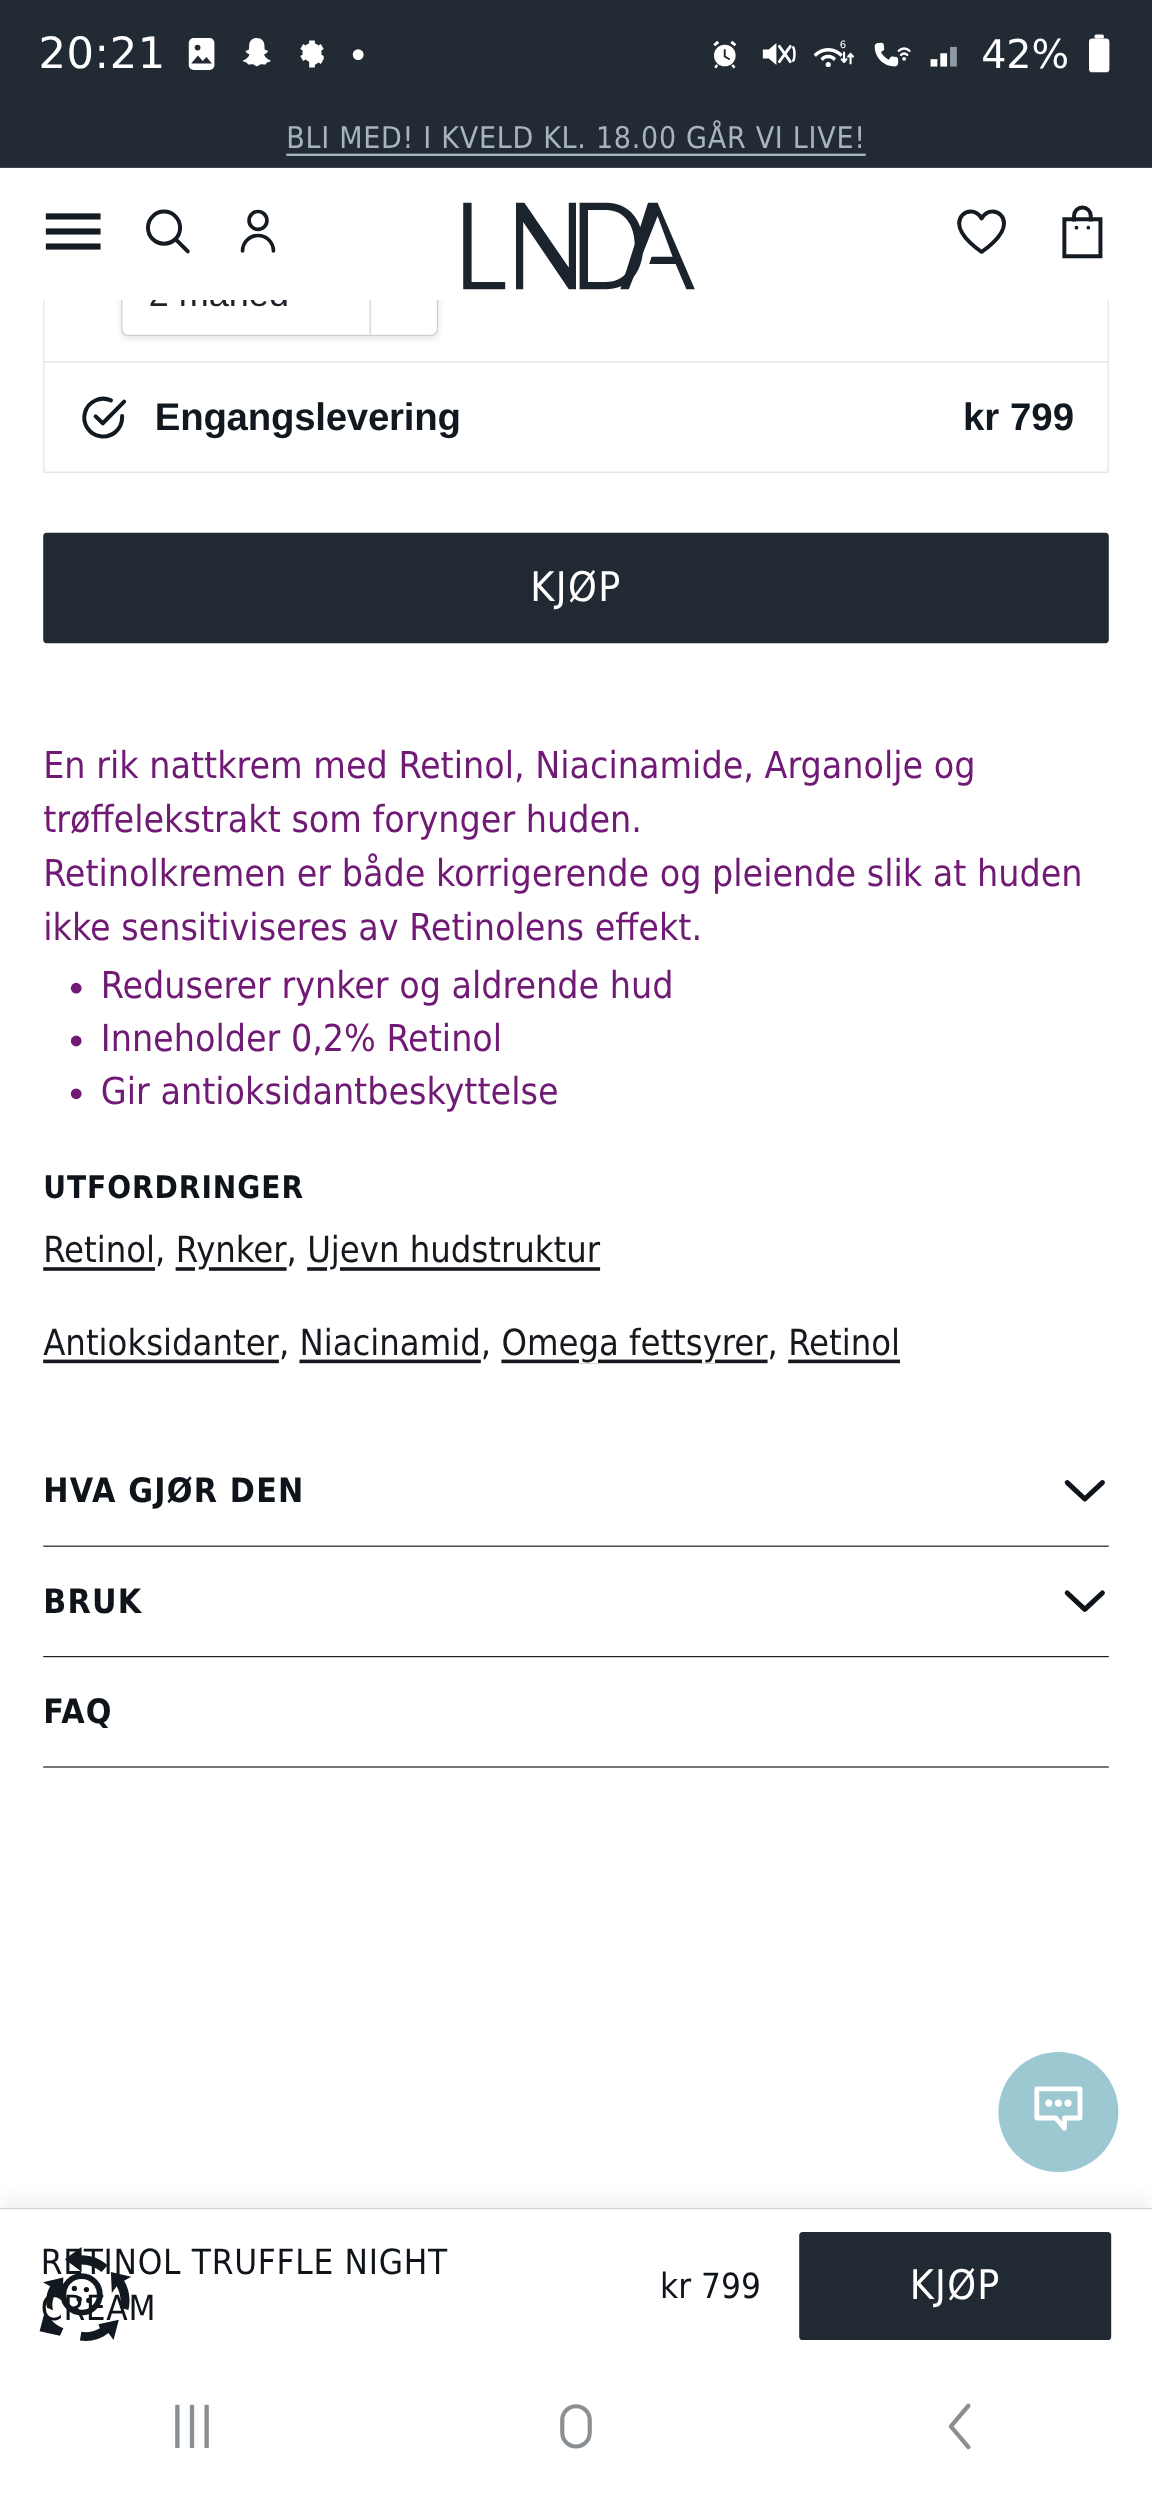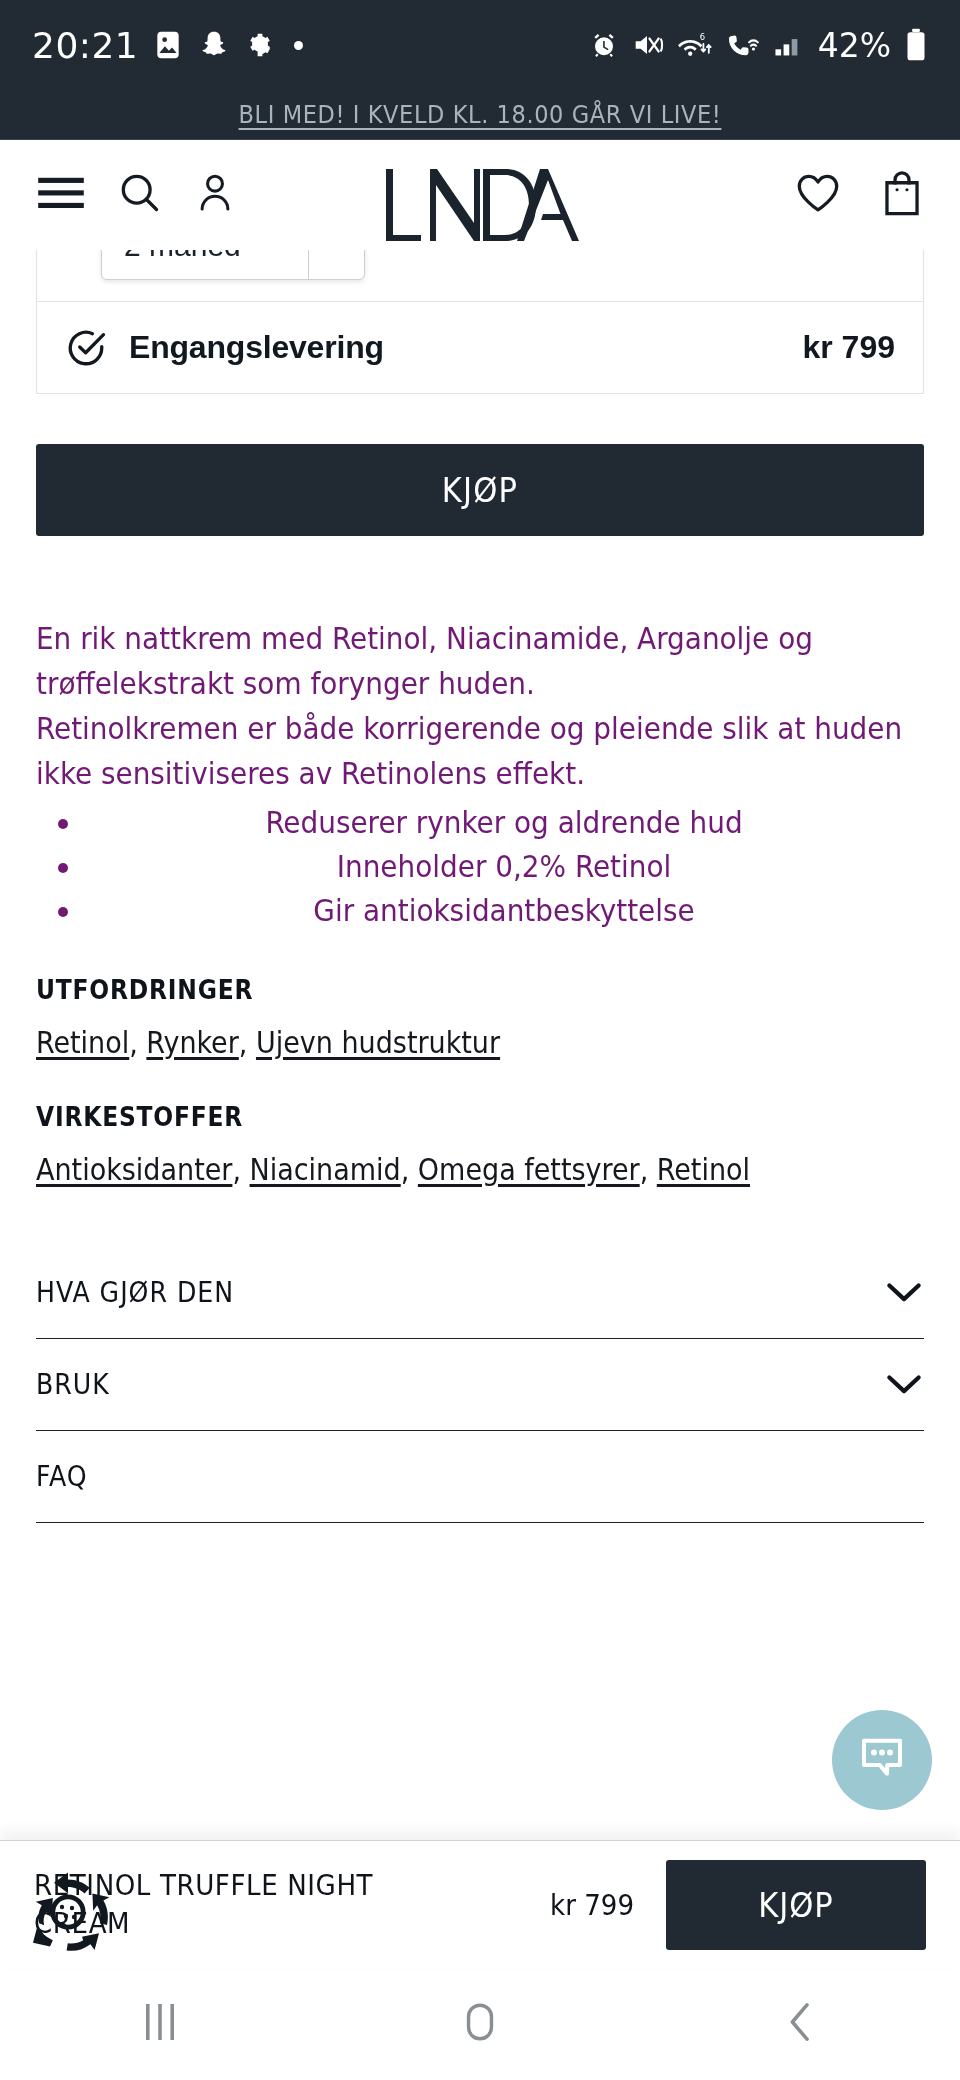--- a/index.html
+++ b/index.html
@@ -182,21 +182,20 @@
     margin: 80px 36px 0 36px;
     font-size: 31px;
     line-height: 1.45;
     color: #701a75;
     font-family: "DejaVu Sans Condensed", "Liberation Sans", sans-serif;
   }
   .desc p { margin: 0; }
   .desc ul {
     margin: 4px 0 0 0;
     padding-left: 48px;
-    text-align: center;
   }
   .desc li { margin: 0; line-height: 1.43; }
 
   .meta-block { margin: 42px 36px 0 36px; }
   .meta-title {
     font-size: 26px;
     font-weight: bold;
     letter-spacing: 0.8px;
     color: #0f141a;
     margin-bottom: 20px;
@@ -213,20 +212,21 @@
     text-underline-offset: 4px;
   }
 
   .accordion { margin: 60px 36px 0 36px; }
   .acc-item {
     border-bottom: 1px solid #1b2229;
     height: 92px;
     display: flex;
     align-items: center;
     cursor: pointer;
+    font-weight: bold;
   }
   .acc-label {
     font-size: 28px;
     letter-spacing: 1px;
     color: #0f141a;
     font-family: "DejaVu Sans Condensed", "Liberation Sans", sans-serif;
   }
   .acc-chev { margin-left: auto; display: flex; }
 
   
@@ -483,21 +483,20 @@
         <li>Gir antioksidantbeskyttelse</li>
       </ul>
     </div>
 
     <div class="meta-block">
       <div class="meta-title">UTFORDRINGER</div>
       <div class="meta-links"><a href="#">Retinol</a>, <a href="#">Rynker</a>, <a href="#">Ujevn hudstruktur</a></div>
     </div>
 
     <div class="meta-block">
-      <div class="meta-title">VIRKESTOFFER</div>
       <div class="meta-links"><a href="#">Antioksidanter</a>, <a href="#">Niacinamid</a>, <a href="#">Omega fettsyrer</a>, <a href="#">Retinol</a></div>
     </div>
 
     <div class="accordion">
       <div class="acc-item">
         <span class="acc-label">HVA GJØR DEN</span>
         <span class="acc-chev">
           <svg width="40" height="26" viewBox="0 0 24 16">
               <path d="M3 4l9 8.4L21 4" stroke="#0f141a" stroke-width="2.6" fill="none" stroke-linecap="round" stroke-linejoin="round"></path>
             </svg>

